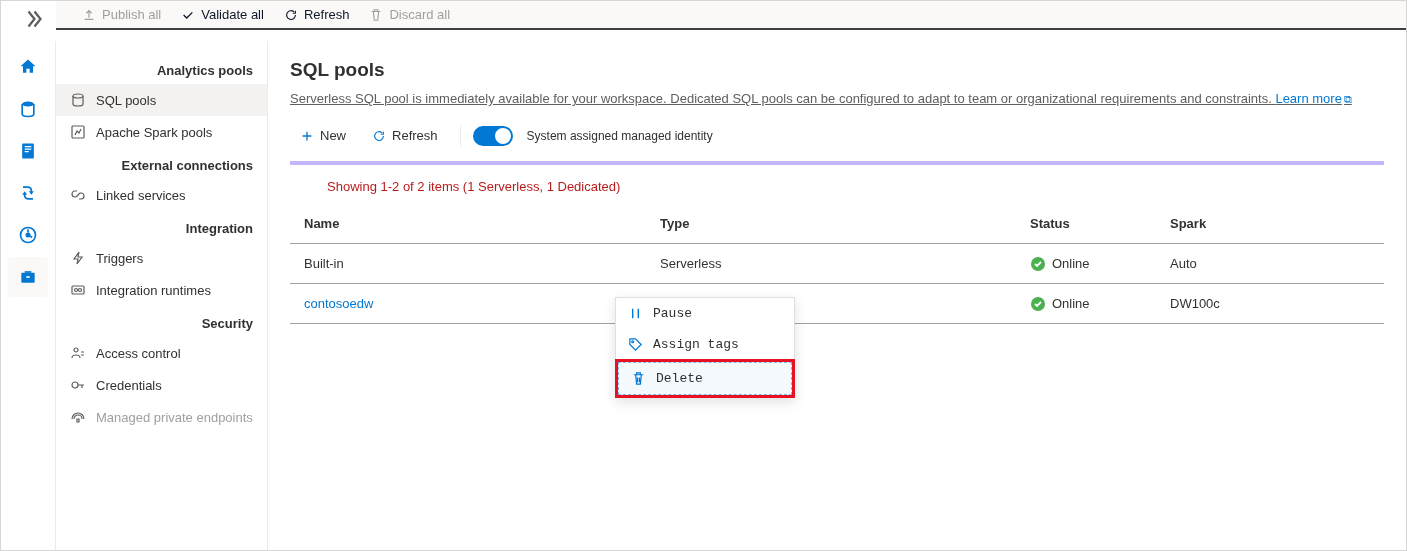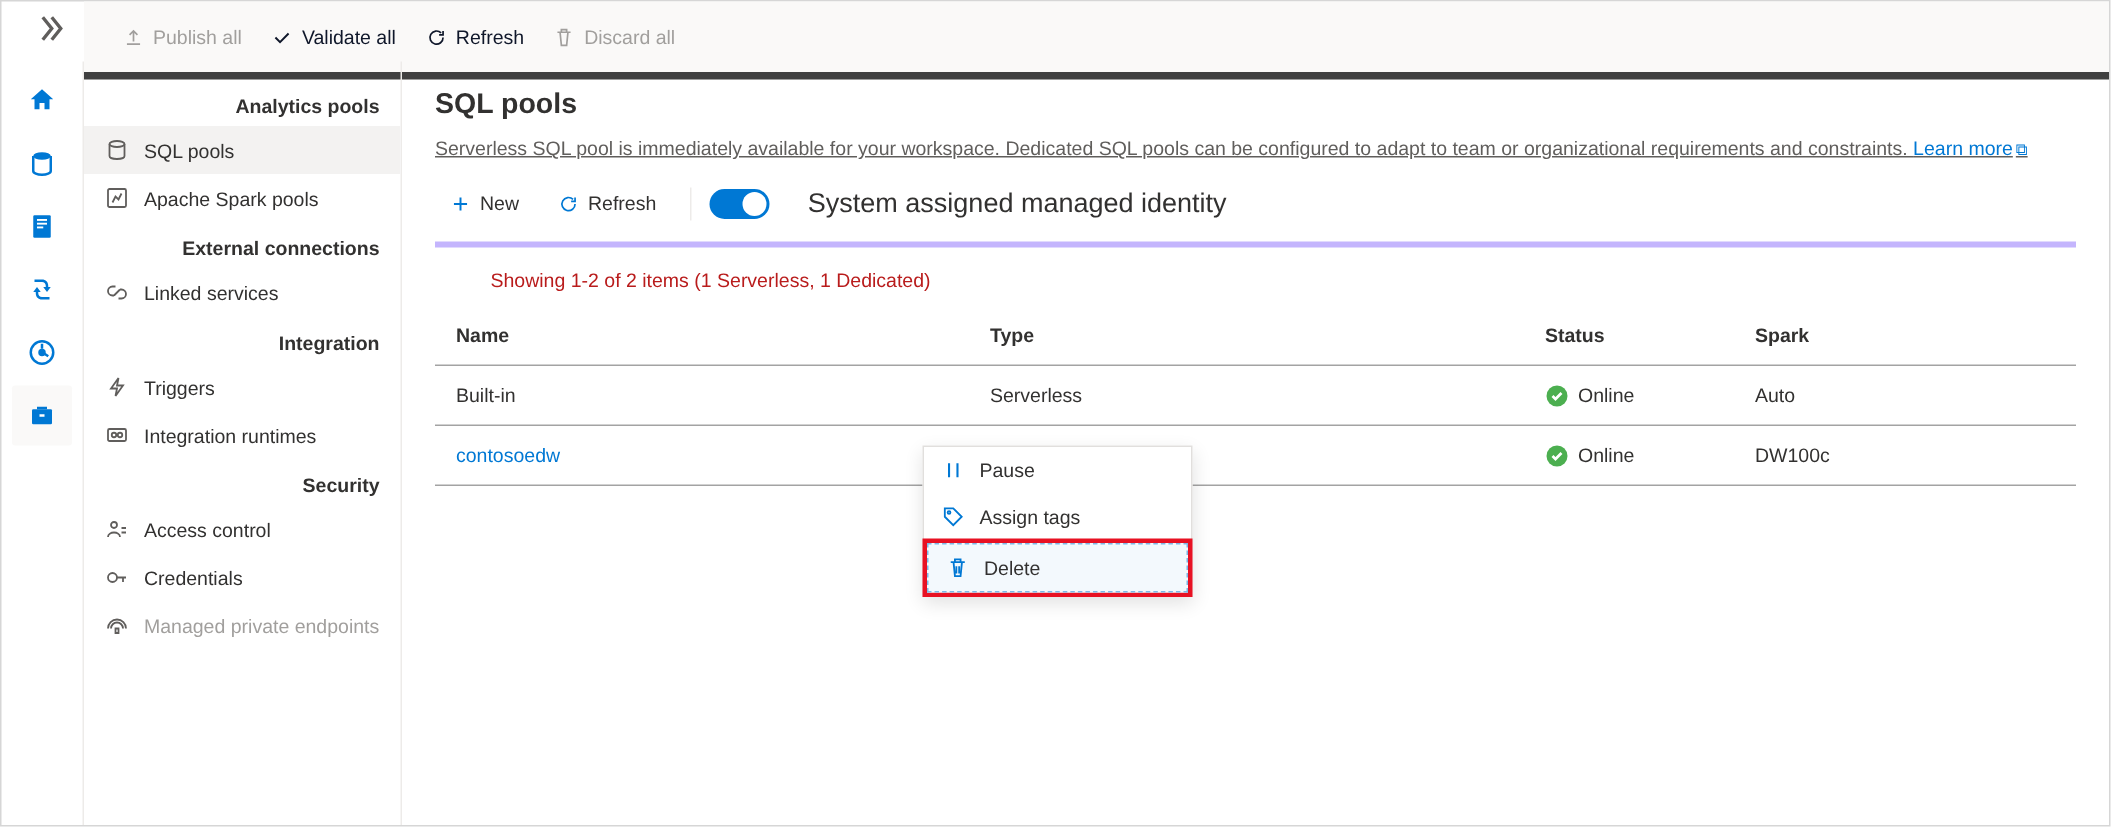--- a/index.html
+++ b/index.html
@@ -8,25 +8,25 @@
     font-size: 13px;
     color: #323130;
     background: #ffffff;
     width: 1407px;
     height: 551px;
     overflow: hidden;
     border: 1px solid #d6d6d6;
     position: relative;
   }
   .top-toolbar {
-    height: 52px;
+    height: 29px;
     display: flex;
     align-items: center;
     padding-left: 16px;
-    border-bottom: 5px solid #404040;
+    border-bottom: 2px solid #404040;
     background: #faf9f8;
     position: absolute;
     left: 55px; right:0; top:0;
   }
   .tb-item {
     display: flex;
     align-items: center;
     gap: 6px;
     padding: 0 10px;
     height: 100%;
@@ -94,21 +94,21 @@
   .desc { color:#605e5c; font-size:13px; margin-bottom:18px;text-decoration:underline; }
   .desc a{ color:#0078d4; text-decoration:none;}
   .ext-icon{ font-size:11px; margin-left:2px;}
 
   .action-row{ display:flex; align-items:center; gap:6px; padding-bottom:14px; border-bottom:4px solid #c4b5fd;}
   .act-btn{ display:flex; align-items:center; gap:6px; padding:4px 10px; cursor:pointer; color:#323130; font-size:13px;}
   .act-btn svg{ width:14px; height:14px; color:#0078d4; stroke:#0078d4;}
   .divider{ width:1px; height:22px; background:#edebe9; margin:0 6px;}
   .toggle{ width:40px; height:20px; background:#0078d4; border-radius:10px; position:relative; cursor:pointer;}
   .toggle::after{ content:""; position:absolute; right:2px; top:2px; width:16px; height:16px; background:#fff; border-radius:50%; }
-  .toggle-label{ font-size:18px; margin-left:20px;}
+  .toggle-label{ font-size:12px; margin-left:8px;}
 
   .count-line{ color:#b91c1c; font-size:13px; padding:14px 0 10px;margin-left:37px;}
 
   .grid{ width:100%; }
   .grid-head, .grid-row{ display:flex; align-items:center; height:40px; border-bottom:1px solid #a3a3a3; position:relative;}
   .grid-head{ font-weight:600; font-size:13px;}
   .col-name{ width:370px; padding-left:14px;}
   .col-type{ width:370px;}
   .col-status{ width:140px; display:flex; align-items:center; gap:6px;}
   .col-size{ flex:1;}
@@ -117,20 +117,21 @@
   .more-btn{ position:absolute; left:328px; width:24px; height:24px; display:flex; align-items:center; justify-content:center; color:#0078d4; cursor:pointer;}
 
   .context-menu{
     position:absolute;
     left:614px; top:296px;
     width:180px;
     background:#fff;
     border:1px solid #e1dfdd;
     box-shadow: 0 4px 12px rgba(0,0,0,0.12);
     z-index:10;
+    font-family:Liberation Mono, monospace;
   }
   .cm-item{ display:flex; align-items:center; gap:10px; padding:8px 12px; cursor:pointer; font-size:13px;}
   .cm-item svg{ width:15px; height:15px; color:#0078d4;}
   .cm-highlight{ border:3px solid #e81123; margin:-1px;}
   .cm-highlight .cm-item{
     border:1px dashed #7cb8e6;
     background:#f3f9fd;
   }
 </style>
 </head>

